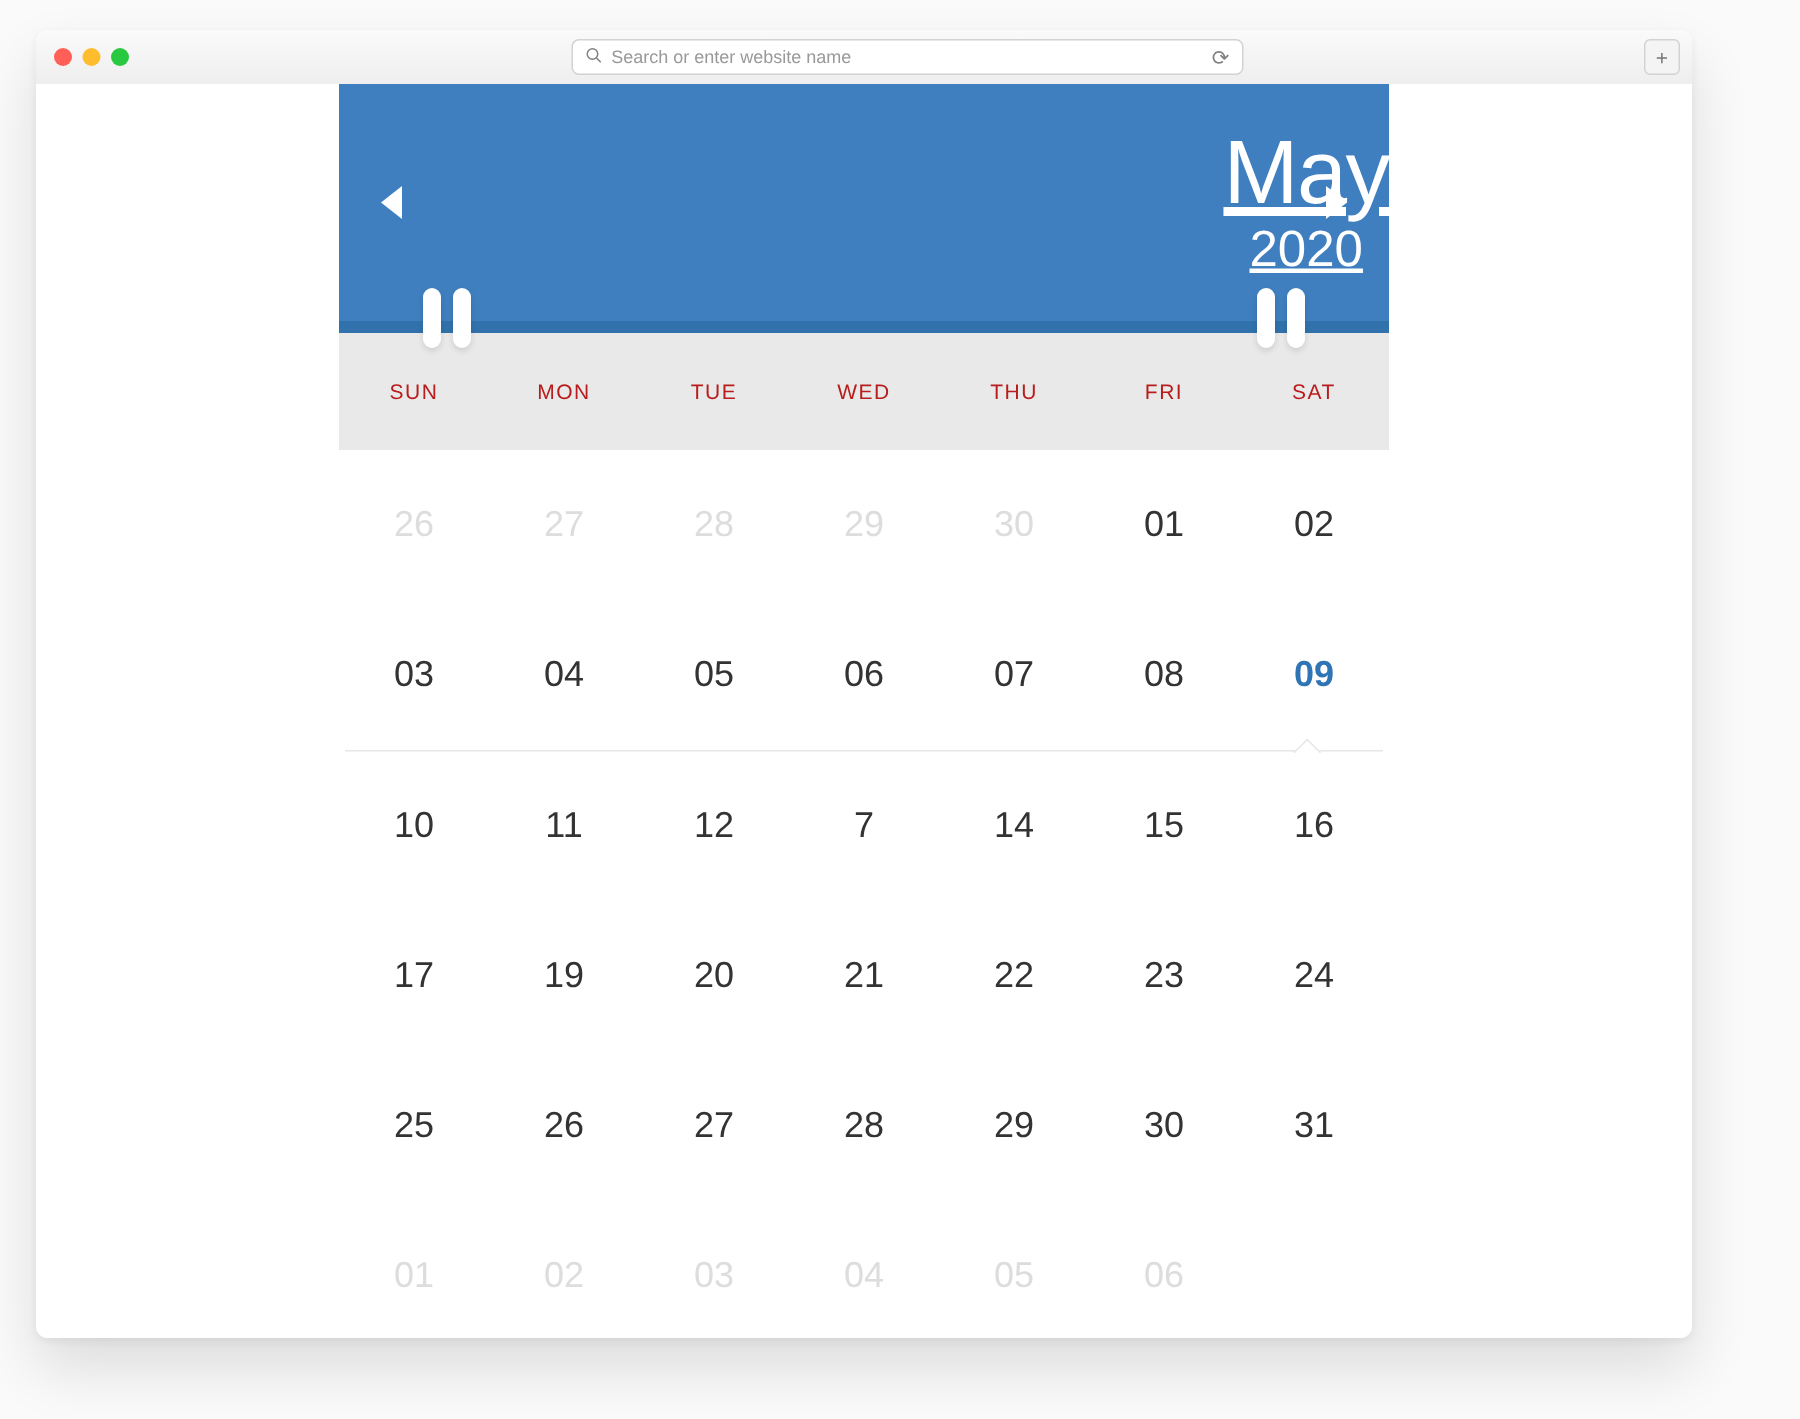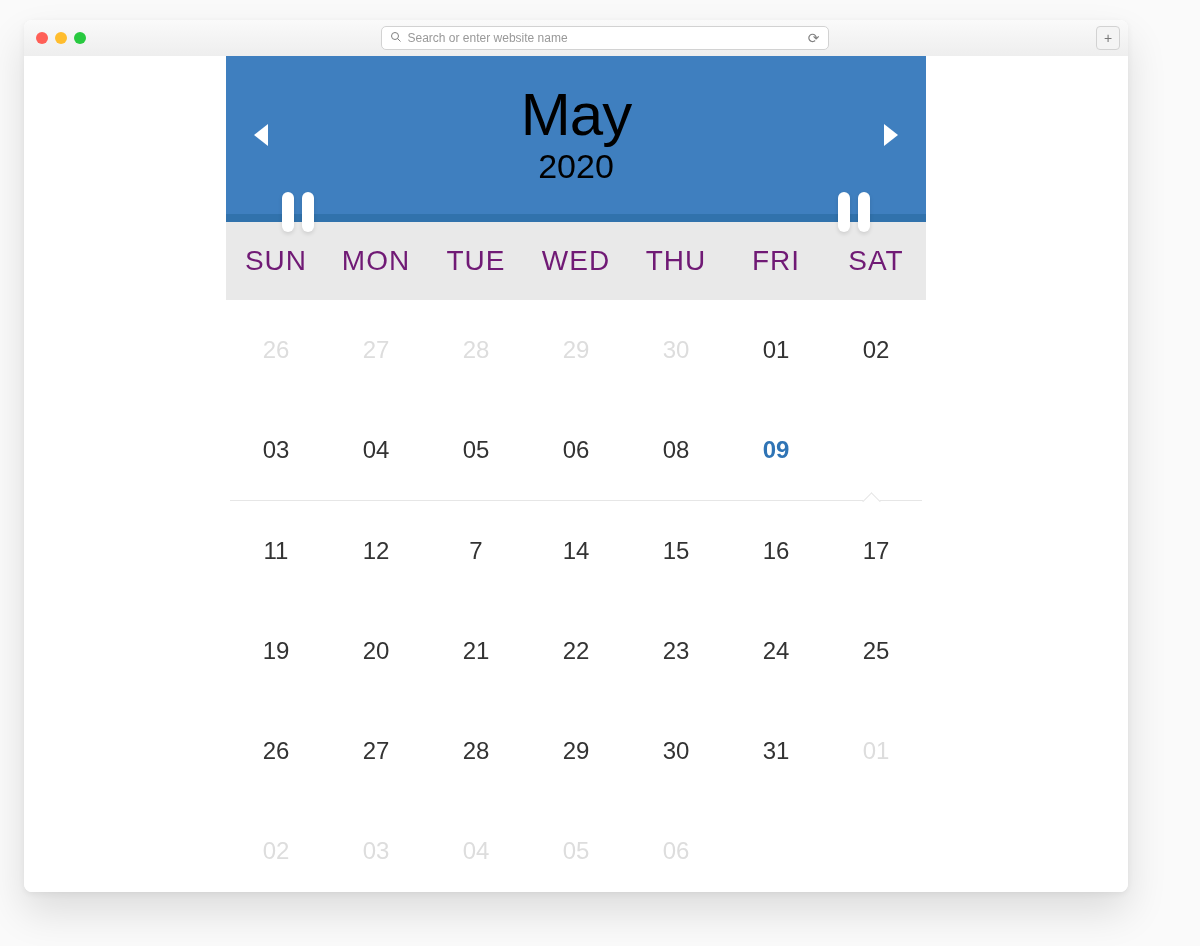--- a/index.html
+++ b/index.html
@@ -70,26 +70,27 @@
     position:absolute; left:0; right:0; top:36px; bottom:0;
     overflow:hidden;
     background:#ffffff;
   }
   .cal {
     width:700px;
     margin:0 auto;
   }
   .cal-header {
     background:#3f7fbf;
-    color:#000000;
+    color:#ffffff;
     position:relative;
     height:158px;
     display:flex;
     align-items:center;
-    justify-content:center;
+    justify-content:flex-end;
+    text-decoration:underline;
   }
   .cal-title { text-align:center; }
   .cal-title .month {
     font-size:60px;
     font-weight:300;
     letter-spacing:-1px;
     line-height:1;
   }
   .cal-title .year {
     font-size:34px;
@@ -114,24 +115,24 @@
 
   .dow-row {
     background:#e9e9e9;
     display:grid;
     grid-template-columns:repeat(7,1fr);
     height:78px;
     align-items:center;
   }
   .dow {
     text-align:center;
-    font-size:28px;
+    font-size:14px;
     font-weight:300;
     letter-spacing:1px;
-    color:#701a75;
+    color:#b91c1c;
     user-select:none;
   }
 
   .grid {
     display:grid;
     grid-template-columns:repeat(7,1fr);
     row-gap:0;
   }
   .cell {
     height:100px;
@@ -222,25 +223,27 @@
             <div class="cell outside">27</div>
             <div class="cell outside">28</div>
             <div class="cell outside">29</div>
             <div class="cell outside">30</div>
             <div class="cell">01</div>
             <div class="cell">02</div>
             <div class="cell">03</div>
             <div class="cell">04</div>
             <div class="cell">05</div>
             <div class="cell">06</div>
+            <div class="cell">07</div>
             <div class="cell">08</div>
             <div class="cell selected">09</div>
             <div class="sep">
               <div class="marker"></div>
             </div>
+            <div class="cell">10</div>
             <div class="cell">11</div>
             <div class="cell">12</div>
             <div class="cell">7</div>
             <div class="cell">14</div>
             <div class="cell">15</div>
             <div class="cell">16</div>
             <div class="cell">17</div>
             <div class="cell">19</div>
             <div class="cell">20</div>
             <div class="cell">21</div>

